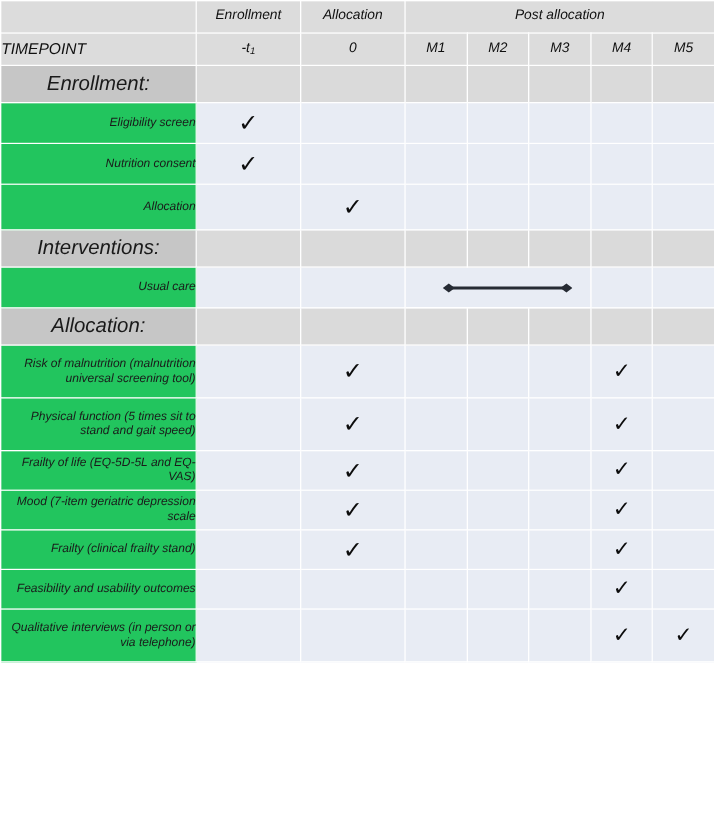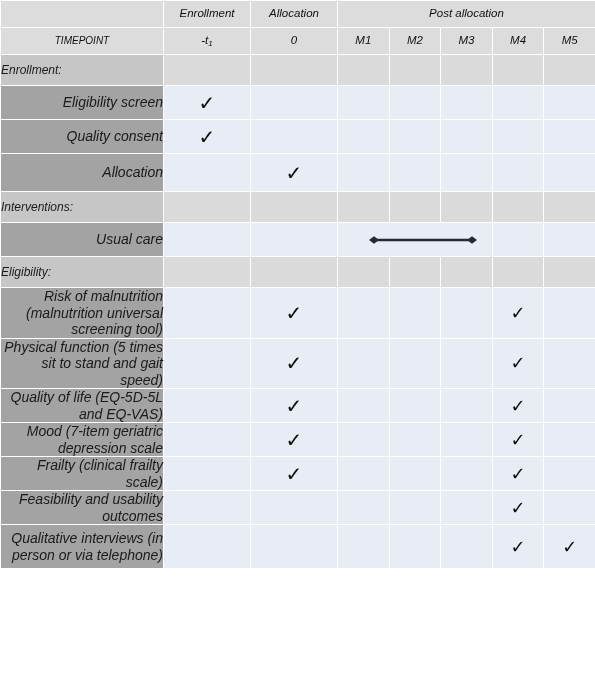--- a/index.html
+++ b/index.html
@@ -48,47 +48,47 @@
     font-weight: bold;
     font-size: 11.5px;
     height: 26px;
     color: #101010;
   }
   .hdr-blank {
     background: #dcdcdc;
   }
   .hdr-timepoint-label {
     background: #dcdcdc;
-    text-align: center;
+    text-align: left;
     font-weight: bold;
-    font-size: 10px;
+    font-size: 13px;
     padding-right: 9px;
     height: 26px;
     color: #101010;
   }
 
   
   .sect-label {
     background: #c6c6c6;
-    text-align: left;
+    text-align: center;
     padding-right: 9px;
     height: 30px;
-    font-size: 12px;
+    font-size: 17px;
     color: #1a1a1a;
   }
   .sect-fill {
     background: #dadada;
   }
 
   
   .item-label {
-    background: #a3a3a3;
+    background: #22c55e;
     text-align: right;
     padding-right: 9px;
-    font-size: 14px;
+    font-size: 10px;
     color: #1a1a1a;
   }
   .item-label.bottom  { vertical-align: bottom; padding-bottom: 2px; }
   .cell {
     background: #e8ecf4;
     text-align: center;
   }
 
   
   .check {
@@ -172,21 +172,21 @@
     <td class="cell"><span class="check">✓</span></td>
     <td class="cell"></td>
     <td class="cell"></td>
     <td class="cell"></td>
     <td class="cell"></td>
     <td class="cell"></td>
     <td class="cell"></td>
   </tr>
 
   <tr class="h-item1">
-    <td class="item-label">Quality consent</td>
+    <td class="item-label">Nutrition consent</td>
     <td class="cell"><span class="check">✓</span></td>
     <td class="cell"></td>
     <td class="cell"></td>
     <td class="cell"></td>
     <td class="cell"></td>
     <td class="cell"></td>
     <td class="cell"></td>
   </tr>
 
   <tr class="h-item-alloc">
@@ -223,21 +223,21 @@
           <polygon points="0,6 5,2.2 10,6 5,9.8" fill="#262b33"></polygon>
           <polygon points="98,6 103,2.2 108,6 103,9.8" fill="#262b33"></polygon>
         </svg>
       </span>
     </td>
     <td class="cell"></td>
     <td class="cell"></td>
   </tr>
 
   <tr class="h-enrolbar">
-    <td class="sect-label">Eligibility:</td>
+    <td class="sect-label">Allocation:</td>
     <td class="sect-fill"></td>
     <td class="sect-fill"></td>
     <td class="sect-fill"></td>
     <td class="sect-fill"></td>
     <td class="sect-fill"></td>
     <td class="sect-fill"></td>
     <td class="sect-fill"></td>
   </tr>
 
 
@@ -257,21 +257,21 @@
     <td class="cell"></td>
     <td class="cell"><span class="check">✓</span></td>
     <td class="cell"></td>
     <td class="cell"></td>
     <td class="cell"></td>
     <td class="cell"><span class="check sm">✓</span></td>
     <td class="cell"></td>
   </tr>
 
   <tr class="h-2line">
-    <td class="item-label">Quality of life (EQ-5D-5L and EQ-VAS)</td>
+    <td class="item-label">Frailty of life (EQ-5D-5L and EQ-VAS)</td>
     <td class="cell"></td>
     <td class="cell"><span class="check">✓</span></td>
     <td class="cell"></td>
     <td class="cell"></td>
     <td class="cell"></td>
     <td class="cell"><span class="check sm">✓</span></td>
     <td class="cell"></td>
   </tr>
 
   <tr class="h-2line">
@@ -279,21 +279,21 @@
     <td class="cell"></td>
     <td class="cell"><span class="check">✓</span></td>
     <td class="cell"></td>
     <td class="cell"></td>
     <td class="cell"></td>
     <td class="cell"><span class="check sm">✓</span></td>
     <td class="cell"></td>
   </tr>
 
   <tr class="h-2line">
-    <td class="item-label">Frailty (clinical frailty scale)</td>
+    <td class="item-label">Frailty (clinical frailty stand)</td>
     <td class="cell"></td>
     <td class="cell"><span class="check">✓</span></td>
     <td class="cell"></td>
     <td class="cell"></td>
     <td class="cell"></td>
     <td class="cell"><span class="check sm">✓</span></td>
     <td class="cell"></td>
   </tr>
 
   <tr class="h-2line">

